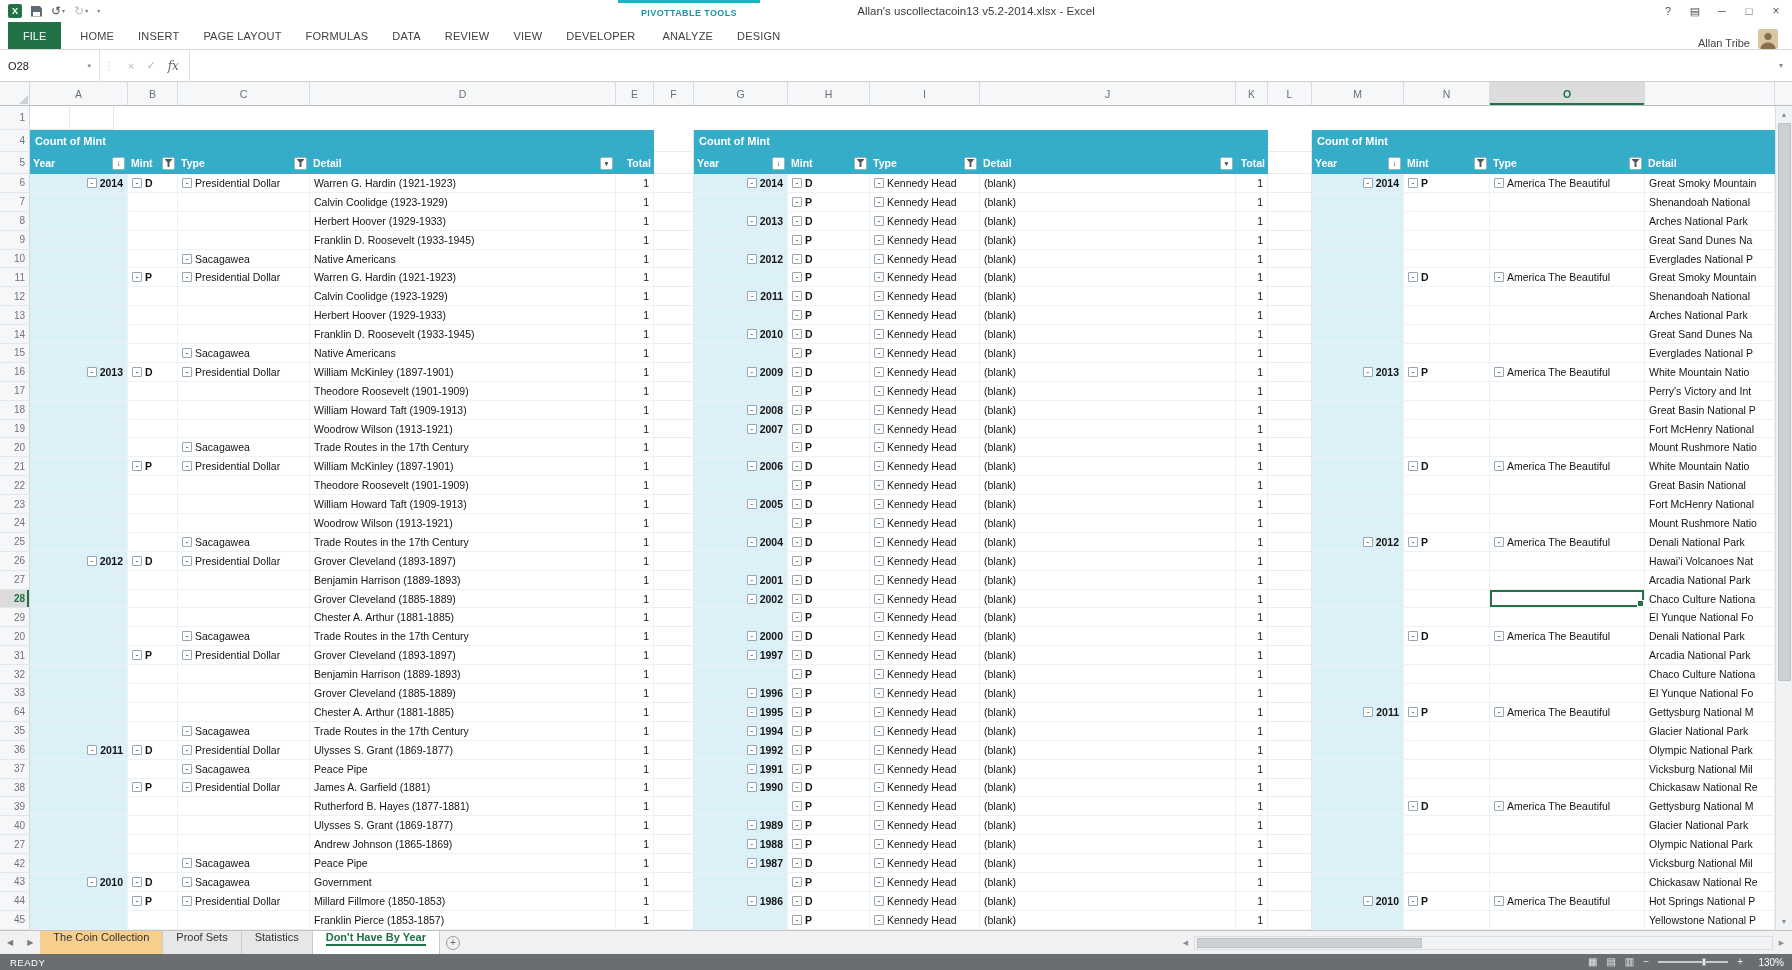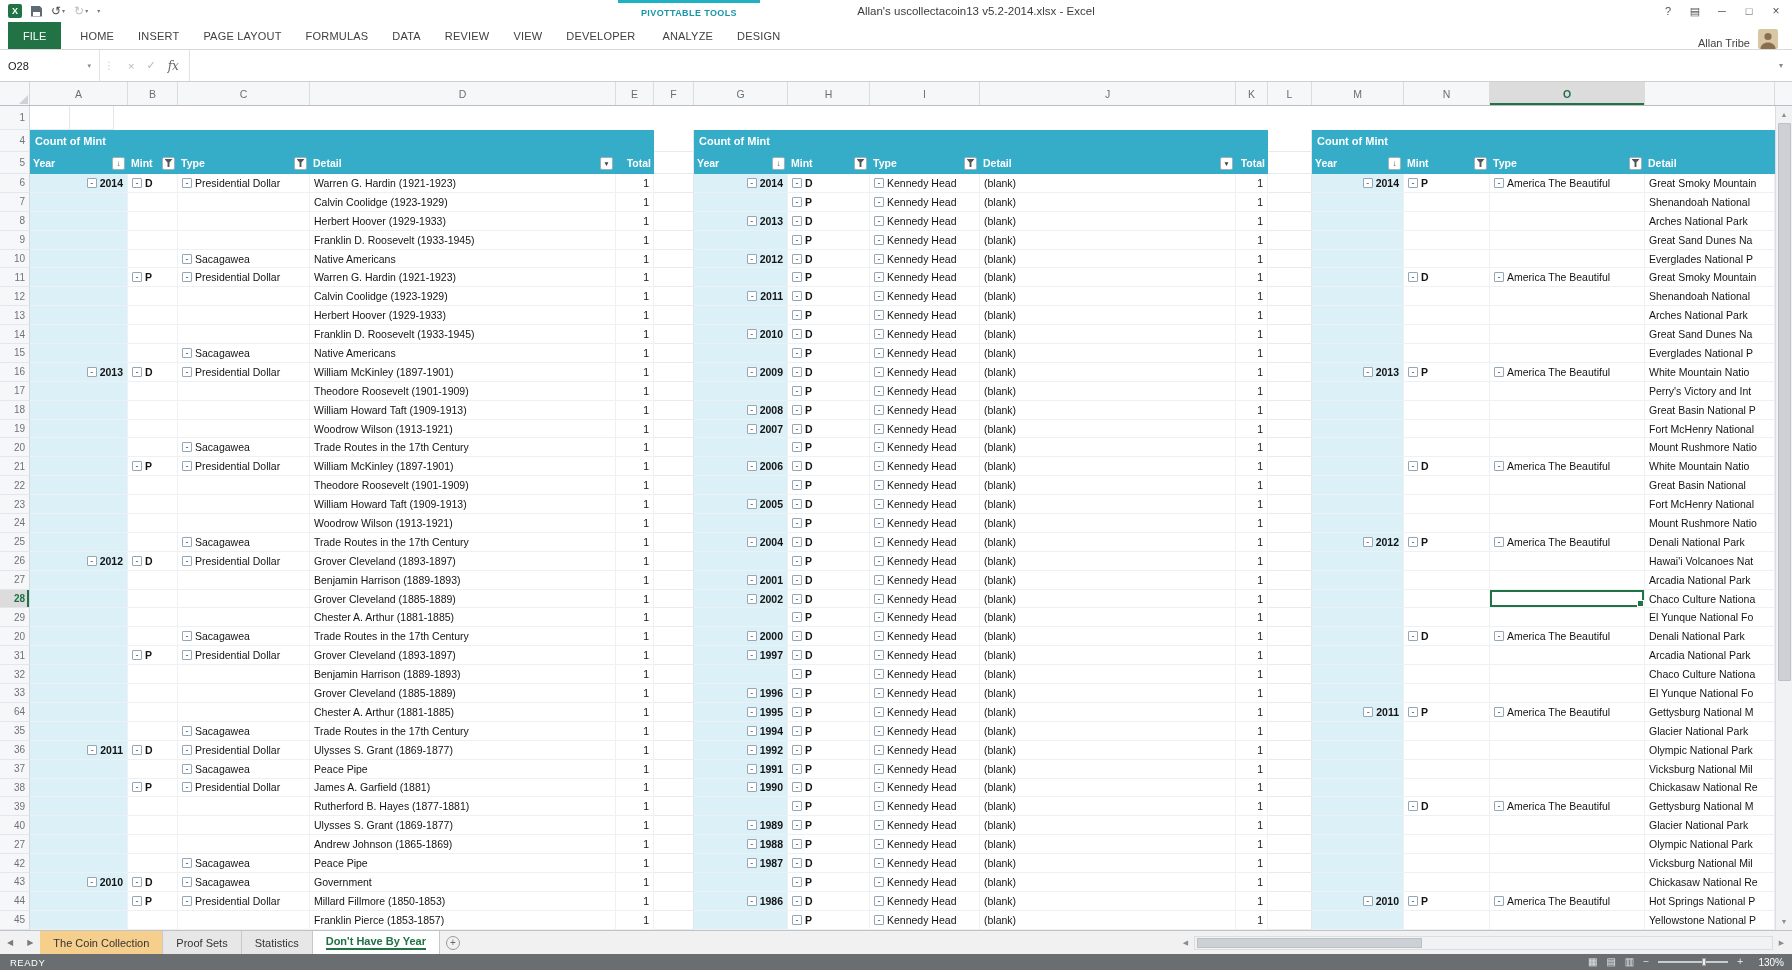--- a/index.html
+++ b/index.html
@@ -92,21 +92,21 @@
   
   .vscroll{position:absolute;right:0;top:0;width:17px;height:824px;background:#f1f2f4;border-left:1px solid #dadde1;
     display:flex;flex-direction:column;align-items:center}
   .vsa{height:17px;width:100%;display:flex;align-items:center;justify-content:center;color:#8a8d91;font-size:7px;flex:0 0 auto}
   .vsthumb{width:13px;height:558px;background:#cdd0d4;border:1px solid #bcc0c4;border-radius:1px;flex:0 0 auto}
   .vsfill{flex:1}
 
   
   .tabsbar{height:24px;background:#f1f1f1;border-top:1px solid #bfc3c7;display:flex;align-items:stretch;flex:0 0 auto}
   .tnav{display:flex;align-items:center;padding:0 7px;color:#7a7a7a;font-size:8px}
-  .stab{display:flex;align-items:center;padding:0 13px;border-right:1px solid #c9c9c9;font-size:11px;color:#333;background:#e7e7e7}
+  .stab{display:flex;align-items:flex-start;padding:0 13px;border-right:1px solid #c9c9c9;font-size:11px;color:#333;background:#e7e7e7}
   .stab.colored{background:#f6cf8d}
   .stab.active{background:#fff;color:#1e7145;font-weight:bold}
   .stab.active .stablabel{border-bottom:2px solid #217346;padding-bottom:1px}
   .addsheet{width:26px;display:flex;align-items:center;justify-content:center}
   .addsheet .plus{width:14px;height:14px;border-radius:50%;border:1px solid #9a9a9a;color:#666;
     display:flex;align-items:center;justify-content:center;font-size:10px;line-height:1}
   .hscroll{margin-left:auto;display:flex;align-items:center;width:615px;padding-right:2px}
   .hsa{width:17px;text-align:center;color:#8a8d91;font-size:7px}
   .hstrack{flex:1;height:14px;background:#f1f2f4;border:1px solid #dadde1;position:relative}
   .hsthumb{position:absolute;left:2px;top:1px;bottom:1px;width:225px;background:#cdd0d4;border:1px solid #bcc0c4}

